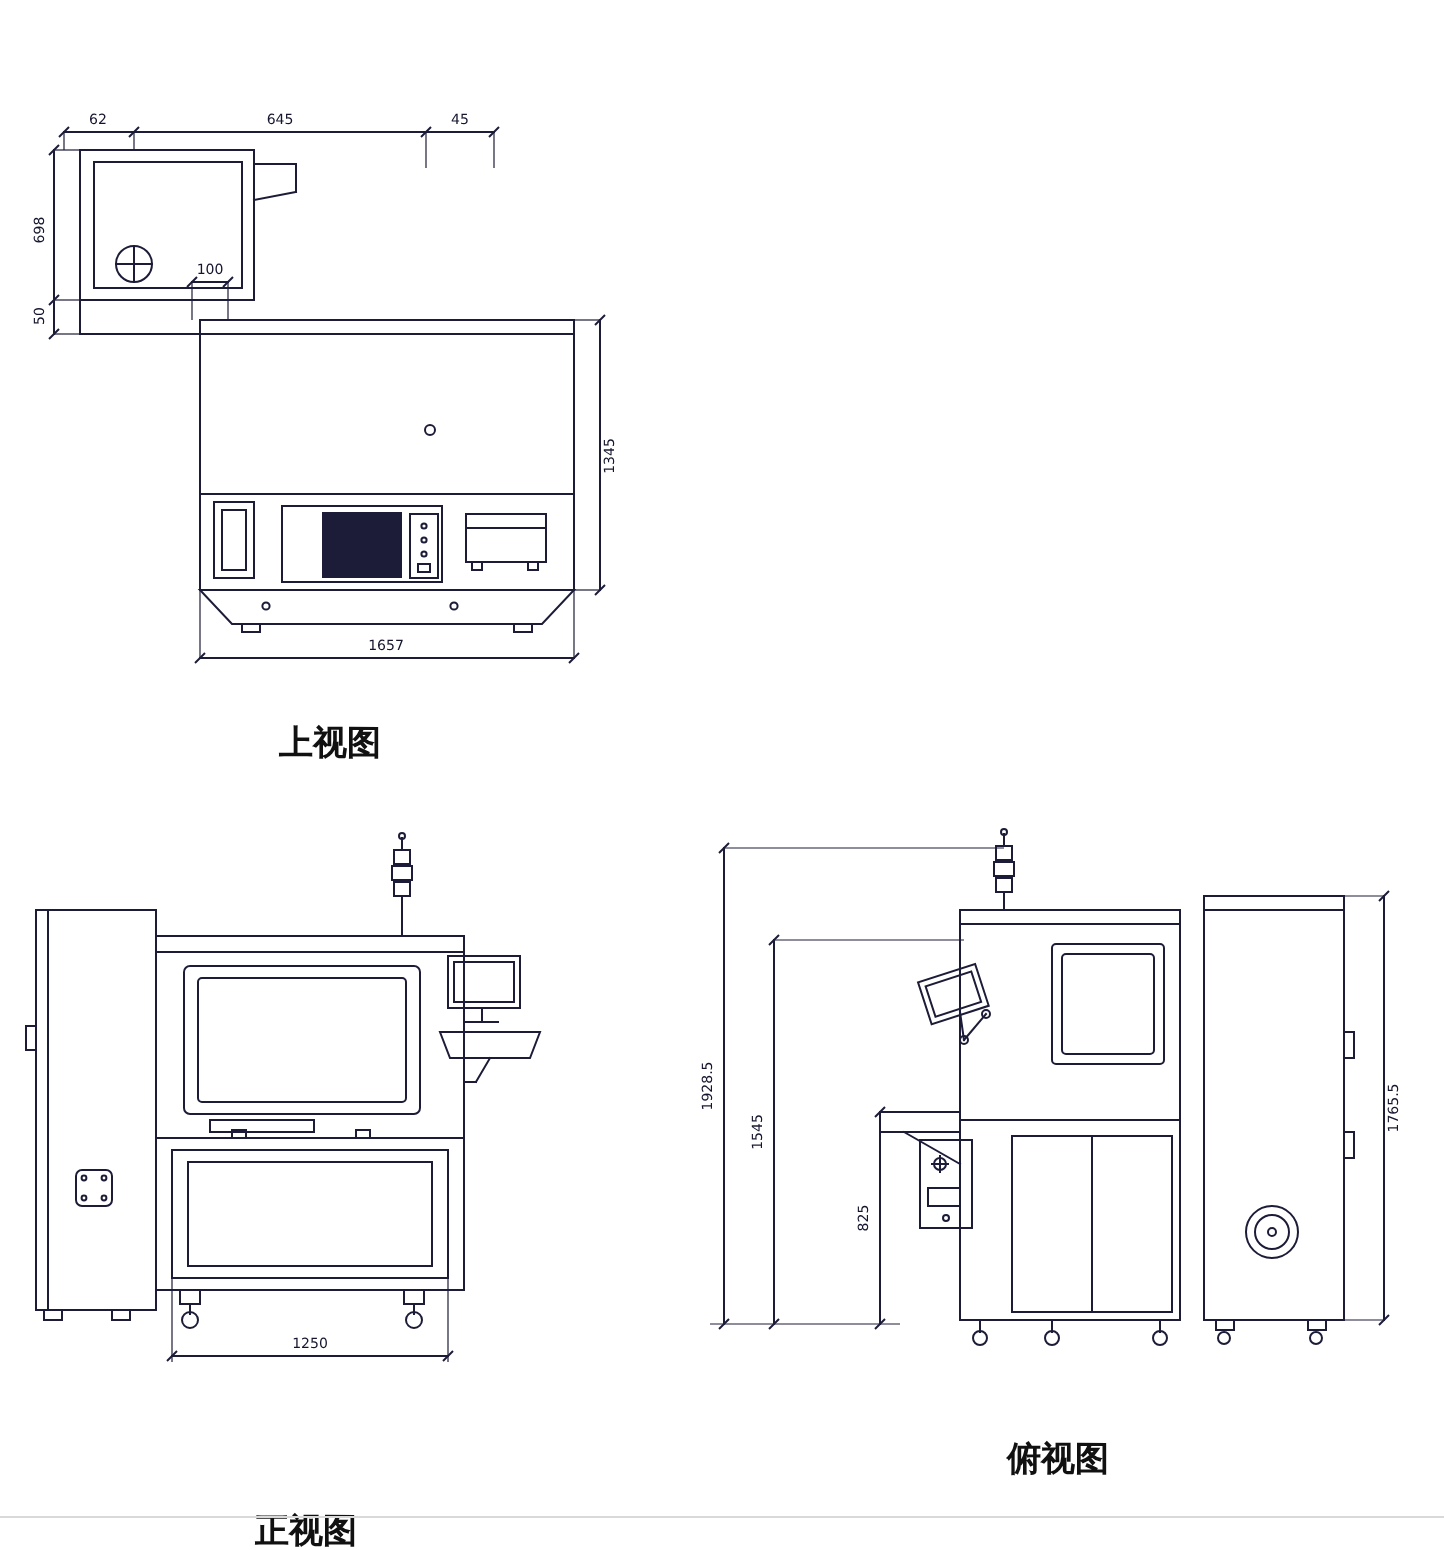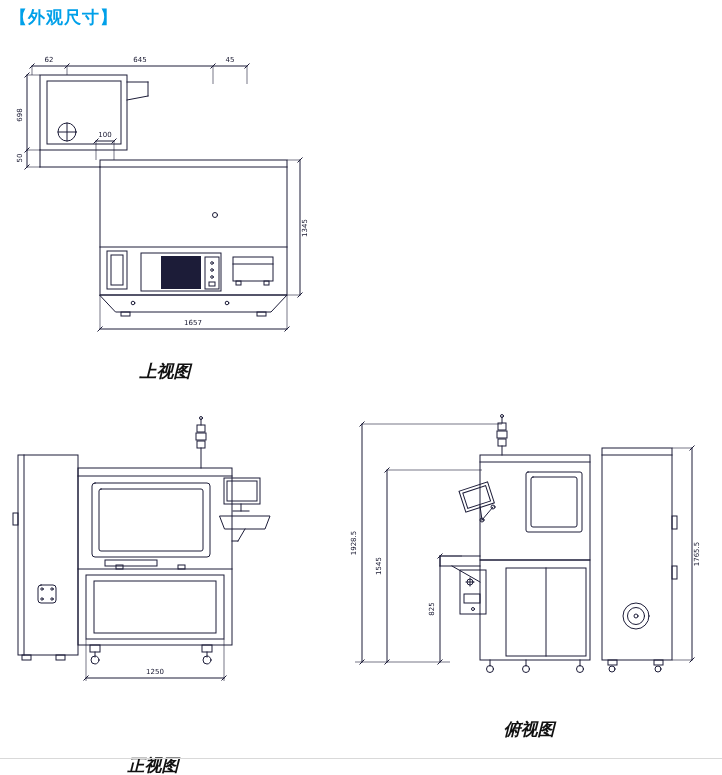--- a/index.html
+++ b/index.html
@@ -1,41 +1,40 @@
 <!DOCTYPE html>
 <html><head>
 <meta charset="utf-8">
 <style>
   html,body{margin:0;padding:0;background:#fff;}
   .page{position:relative;width:722px;height:775px;background:#fff;overflow:hidden;
         font-family:"Liberation Sans",sans-serif;}
   .section-title{position:absolute;left:10px;top:6px;font-size:17px;font-weight:bold;
         color:#00a0e9;letter-spacing:1px;}
   .view-label{position:absolute;font-size:17px;font-weight:bold;color:#111;
-        font-family:"Liberation Serif",serif;text-align:center;font-style:italic;}
+        font-family:"Liberation Serif",serif;text-align:center;}
   .lbl-top{left:15px;top:360px;width:300px;}
   .lbl-front{left:8px;top:754px;width:290px;}
   .lbl-side{left:340px;top:718px;width:378px;text-align:center;}
   .drawing{position:absolute;}
   .dw1{left:15px;top:44px;}
   .dw2{left:8px;top:413px;}
   .dw3{left:340px;top:410px;}
   .bottom-divider{position:absolute;left:0;top:758px;width:722px;height:1px;background:#d9d9d9;}
   .ln{stroke:#1c1c38;stroke-width:1;fill:none;stroke-linecap:square;}
   .tn{stroke:#1c1c38;stroke-width:0.6;fill:none;}
   .tk{stroke:#1c1c38;stroke-width:1;fill:none;}
   .fd{fill:#1c1c38;stroke:none;}
   .dt{font:7px "DejaVu Sans",sans-serif;fill:#15152e;}
 </style>
 </head>
 <body>
 
 <div class="page">
 
-  <div class="section-title">【外观尺寸】</div>
 
   <svg class="drawing dw1" width="300" height="300" viewBox="0 0 300 300">
 
     <g>
       <line class="ln" x1="17" y1="22" x2="232" y2="22"></line>
       <line class="tk" x1="14.5" y1="24.5" x2="19.5" y2="19.5"></line>
       <line class="tk" x1="49.5" y1="24.5" x2="54.5" y2="19.5"></line>
       <line class="tk" x1="195.5" y1="24.5" x2="200.5" y2="19.5"></line>
       <line class="tk" x1="229.5" y1="24.5" x2="234.5" y2="19.5"></line>
       <line class="tn" x1="17" y1="22" x2="17" y2="31"></line>

